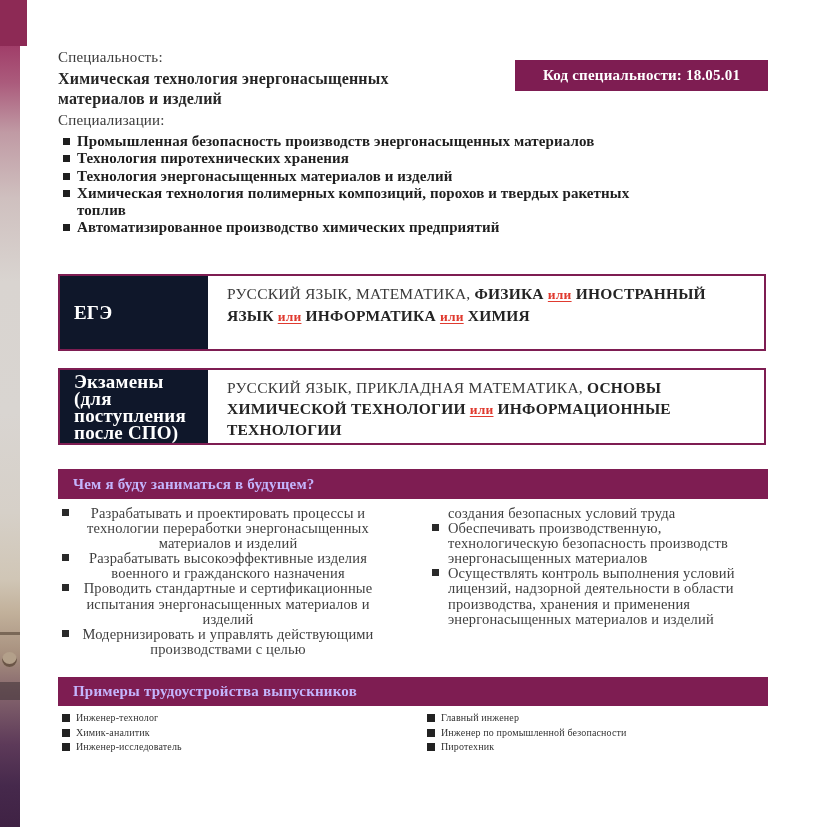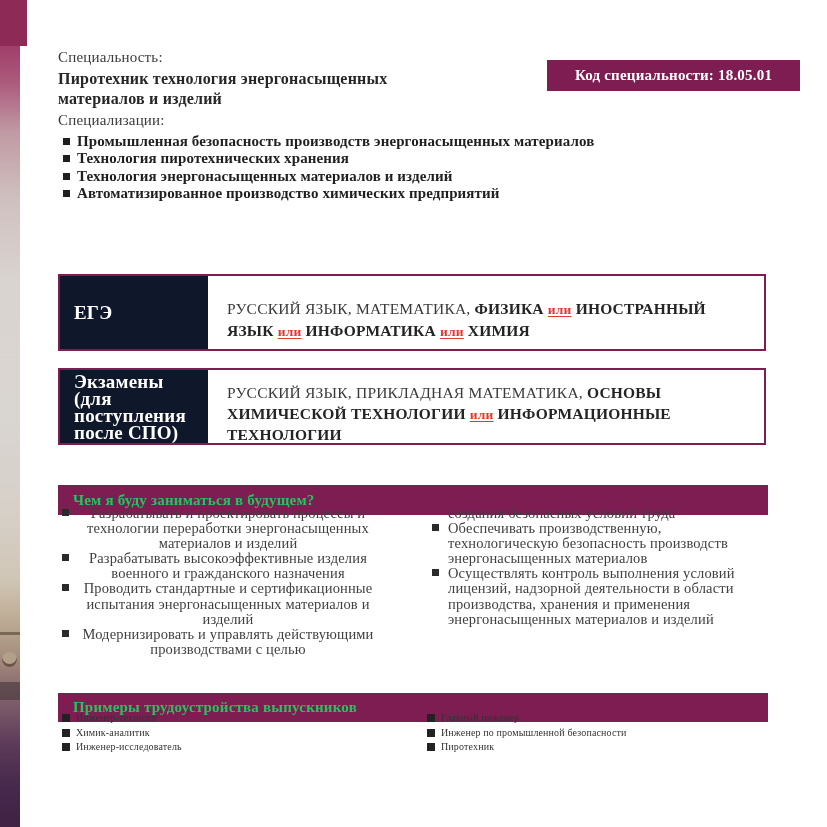--- a/index.html
+++ b/index.html
@@ -27,45 +27,45 @@
   .sq-list{list-style:none;margin:0;padding:0;}
   .sq-list li{position:relative;}
   .sq-list li::before{content:"";position:absolute;background:#222;}
 
   
   .specialty{left:58px;top:49px;width:400px;}
   .specialty-label{font-size:15px;color:#3a3a3a;letter-spacing:.2px;}
   .specialty-name{font-size:16px;font-weight:bold;color:#262626;line-height:20px;
     width:345px;margin-top:3px;letter-spacing:.2px;}
   .badge{left:515px;top:60px;width:253px;height:31px;display:flex;align-items:center;
-    justify-content:center;color:#fff;font-weight:bold;font-size:15px;letter-spacing:.2px;margin-left:32px;}
+    justify-content:center;color:#fff;font-weight:bold;font-size:15px;letter-spacing:.2px;}
 
   
   .specializations{left:58px;top:112px;width:710px;}
   .spec-label{font-size:15px;color:#3a3a3a;letter-spacing:.2px;}
   .spec-list{margin-top:4px;}
   .spec-list li{font-size:15px;font-weight:bold;color:#1f1f1f;line-height:17.3px;
     padding-left:19px;max-width:575px;letter-spacing:.1px;}
   .spec-list li::before{left:5px;top:5px;width:7px;height:7px;background:#1f1f1f;}
 
   
   .exam-block{display:flex;width:708px;height:77px;border:2px solid #7e1d52;box-sizing:border-box;}
   .ege-block{left:58px;top:274px;}
   .spo-block{left:58px;top:368px;}
   .exam-label{width:148px;flex:0 0 148px;background:#0f172a;color:#ffffff;font-weight:bold;
     display:flex;align-items:center;padding:0 10px 0 14px;box-sizing:border-box;
     font-size:19px;line-height:17px;letter-spacing:.2px;}
-  .exam-content{flex:1;background:#ffffff;display:flex;flex-direction:column;justify-content:center;
-    padding:20px 16px 4px 19px;font-size:15.5px;line-height:20.5px;color:#3a3a3a;letter-spacing:.2px;}
+  .exam-content{flex:1;background:#ffffff;display:flex;flex-direction:column;justify-content:flex-start;
+    padding:8px 16px 4px 19px;font-size:15.5px;line-height:20.5px;color:#3a3a3a;letter-spacing:.2px;}
   .seg-bold{font-weight:bold;color:#242424;}
   .seg-or{font-weight:bold;color:#e03a2f;text-decoration:underline;text-underline-offset:2px;font-size:13.5px;}
 
   
-  .band{height:30px;width:710px;display:flex;align-items:center;color:#22c55e;
-    font-weight:bold;font-size:15px;padding-left:15px;box-sizing:border-box;letter-spacing:.2px;margin-top:16px;}
+  .band{height:30px;width:710px;display:flex;align-items:center;color:#c4b5fd;
+    font-weight:bold;font-size:15px;padding-left:15px;box-sizing:border-box;letter-spacing:.2px;}
   .band-future{left:58px;top:469px;}
   .band-jobs{left:58px;top:677px;height:29px;}
 
   
   .future-col{font-size:14.5px;line-height:15.1px;color:#3f3f3f;letter-spacing:.15px;}
   .future-left{left:58px;top:506px;width:352px;text-align:center;}
   .future-right{left:428px;top:506px;width:340px;}
   .future-col li{padding-left:20px;max-width:300px;}
   .future-col li::before{left:4px;top:3px;width:7px;height:7px;background:#2a2a2a;}
   .continuation{padding-left:20px;max-width:300px;}
@@ -84,30 +84,31 @@
 
   <div class="strip">
     <div class="strip-roof"></div>
     <div class="strip-dome"></div>
     <div class="strip-base"></div>
   </div>
   <div class="strip-top-block"></div>
 
   <div class="abs specialty">
     <div class="specialty-label">Специальность:</div>
-    <div class="specialty-name">Пиротехник технология энергонасыщенных материалов и изделий</div>
+    <div class="specialty-name">Химическая технология энергонасыщенных материалов и изделий</div>
   </div>
   <div class="abs badge maroon">Код специальности: 18.05.01</div>
 
   <div class="abs specializations">
     <div class="spec-label">Специализации:</div>
     <ul class="sq-list spec-list">
         <li>Промышленная безопасность производств энергонасыщенных материалов</li>
         <li>Технология пиротехнических хранения</li>
         <li>Технология энергонасыщенных материалов и изделий</li>
+        <li>Химическая технология полимерных композиций, порохов и твердых ракетных топлив</li>
         <li>Автоматизированное производство химических предприятий</li>
       </ul>
   </div>
 
   <div class="abs exam-block ege-block">
     <div class="exam-label">ЕГЭ</div>
     <div class="exam-content">
         <div><span class="seg-regular">РУССКИЙ ЯЗЫК, МАТЕМАТИКА,</span> <span class="seg-bold">ФИЗИКА</span> <span class="seg-or">или</span> <span class="seg-bold">ИНОСТРАННЫЙ ЯЗЫК</span> <span class="seg-or">или</span> <span class="seg-bold">ИНФОРМАТИКА</span> <span class="seg-or">или</span> <span class="seg-bold">ХИМИЯ</span></div>
       </div>
   </div>

